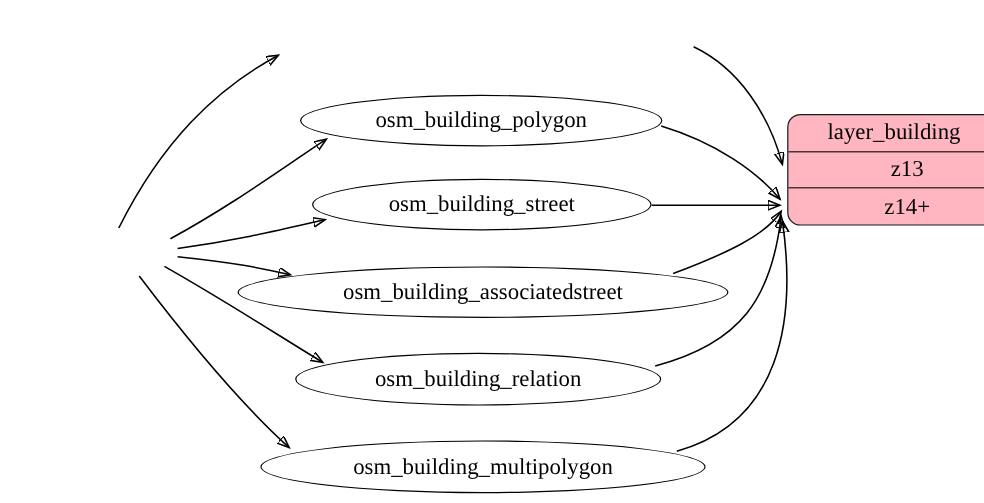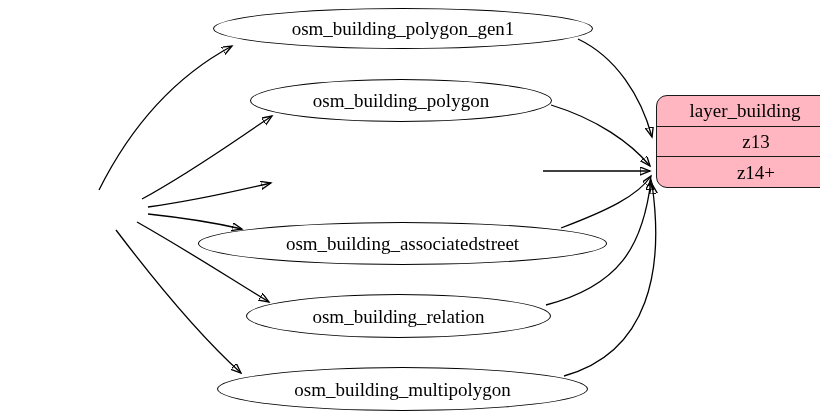--- a/index.html
+++ b/index.html
@@ -84,28 +84,28 @@
 
     <path d="M 578,39 C 616,57 641,96 652,137" marker-end="url(#arrow)"></path>
     <path d="M 551,105 C 597,119 631,143 650,166" marker-end="url(#arrow)"></path>
     <path d="M 543,171 L 650,171" marker-end="url(#arrow)"></path>
     <path d="M 561,228 C 606,211 638,196 651,176" marker-end="url(#arrow)"></path>
     <path d="M 546,305 C 618,286 643,248 651,180" marker-end="url(#arrow)"></path>
     <path d="M 564,376 C 650,352 664,268 652,184" marker-end="url(#arrow)"></path>
   </svg>
 
 
-  <div class="node ellipse" style="left:213px; top:8px; width:380px; height:41px;">
-    <span>osm_building_polygon_gen1</span>
-  </div>
 
   <div class="node ellipse" style="left:250px; top:79px; width:302px; height:43px;">
     <span>osm_building_polygon</span>
   </div>
 
+  <div class="node ellipse" style="left:260px; top:149px; width:283px; height:43px;">
+    <span>osm_building_street</span>
+  </div>
 
   <div class="node ellipse" style="left:198px; top:222px; width:409px; height:43px;align-items:center;">
     <span>osm_building_associatedstreet</span>
   </div>
 
   <div class="node ellipse" style="left:246px; top:294px; width:305px; height:44px;">
     <span>osm_building_relation</span>
   </div>
 
   <div class="node ellipse" style="left:217px; top:367px; width:371px; height:44px;">

